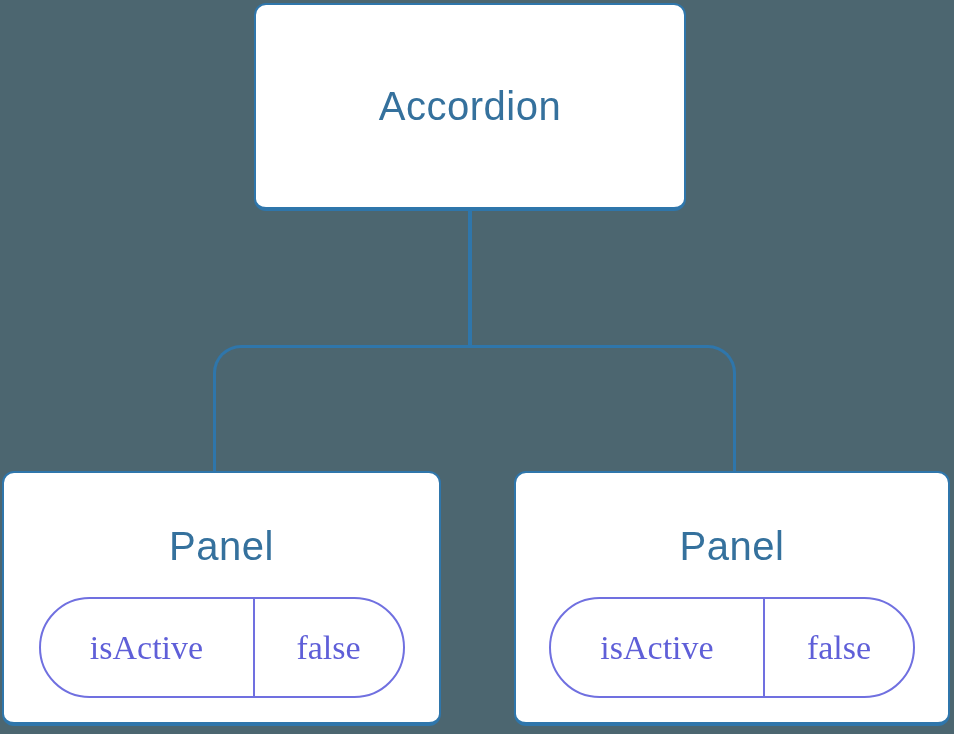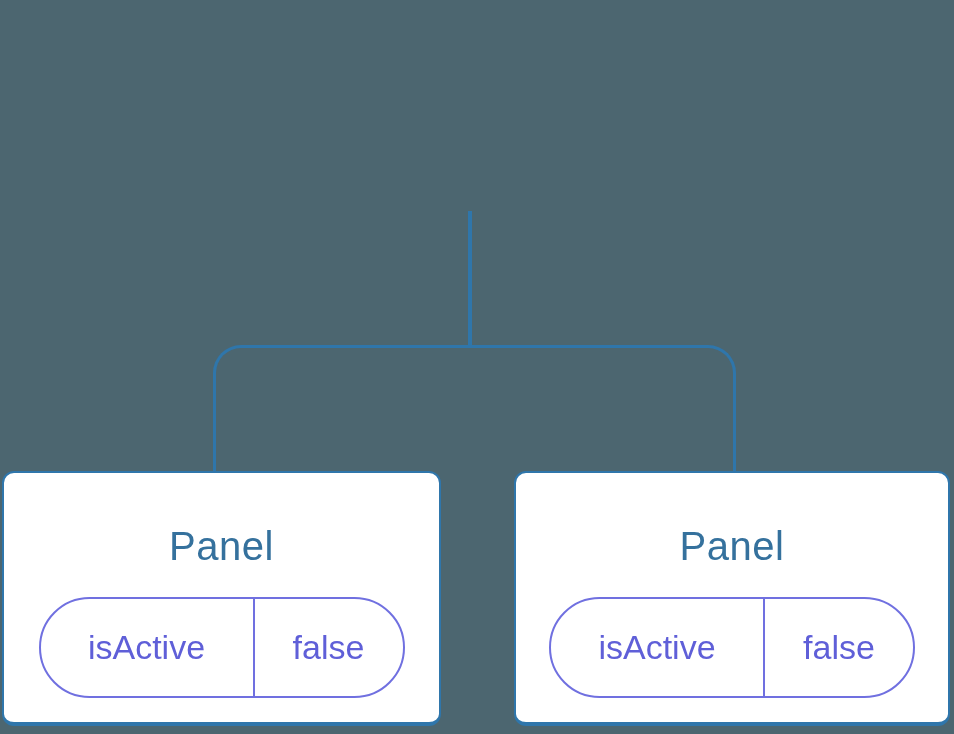--- a/index.html
+++ b/index.html
@@ -65,40 +65,44 @@
     font-weight: 500;
     letter-spacing: 0.5px;
   }
   .state-pill{
     margin-top:28px;
     width:366px; height:101px;
     border: 2px solid var(--pill-border);
     border-radius: 51px;
     display:flex;
     overflow:hidden;
+    font-family:Liberation Serif, serif;
   }
   .pill-cell{
     display:flex; align-items:center; justify-content:center;
     color: var(--pill-text);
     font-size: 34px;
     font-weight: 400;
   }
   .pill-key{
     flex: 0 0 214px;
     border-right: 2px solid var(--pill-border);
   }
   .pill-value{
     flex: 1 1 auto;
   }
 </style>
 </head>
 <body>
 
 <div class="canvas">
 
+  <div class="node root-node">
+    <span class="root-label">Accordion</span>
+  </div>
 
   <div class="connector-stem"></div>
   <div class="connector-bracket"></div>
 
   <div class="node panel-node panel-left">
     <span class="panel-label">Panel</span>
     <div class="state-pill">
       <div class="pill-cell pill-key">isActive</div>
       <div class="pill-cell pill-value">false</div>
     </div>

